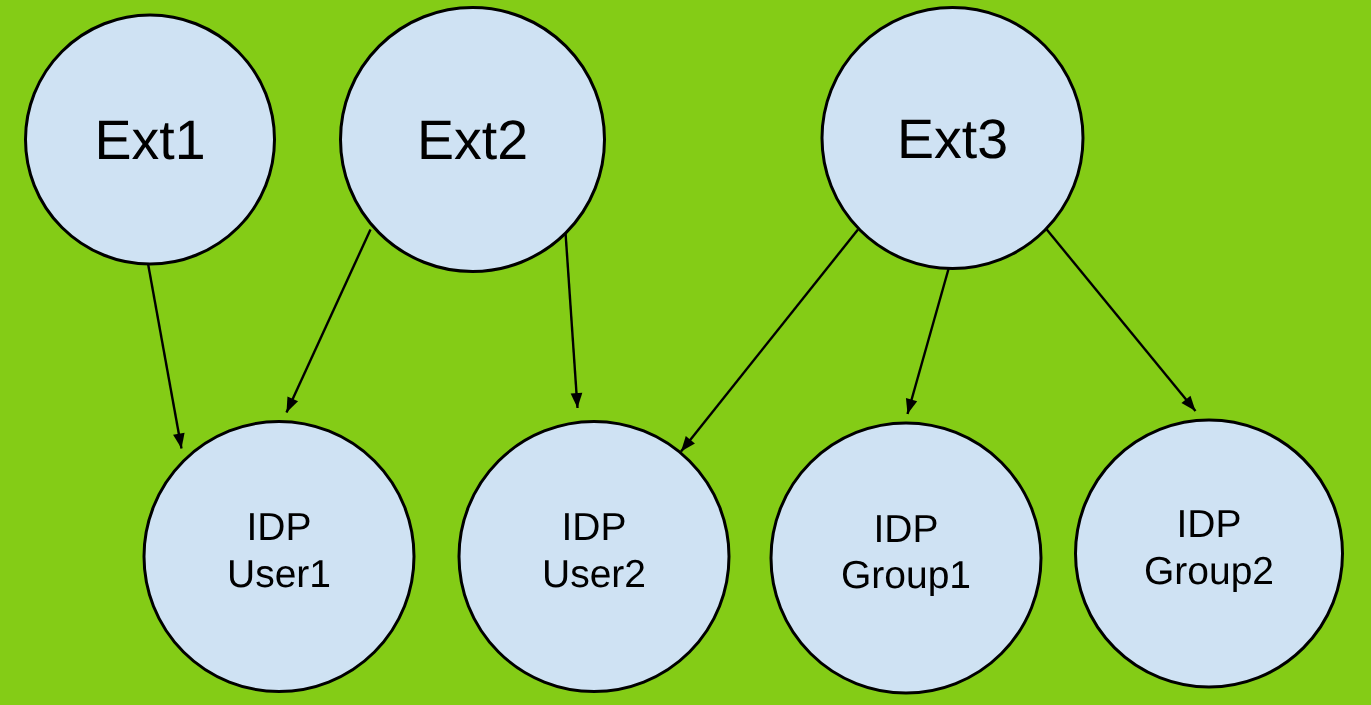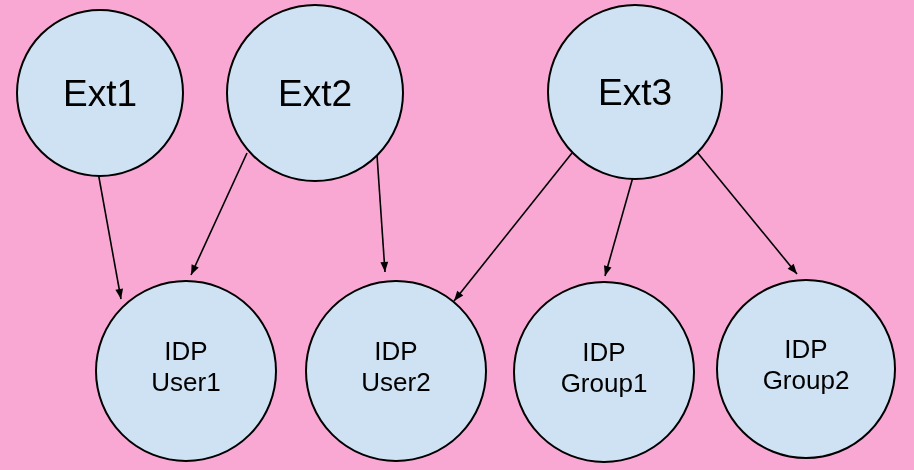--- a/index.html
+++ b/index.html
@@ -4,21 +4,21 @@
 <style>
   html, body {
     margin: 0;
     padding: 0;
     background: #ffffff;
   }
   .canvas-wrap {
     position: relative;
     width: 914px;
     height: 470px;
-    background: #f9a8d4;
+    background: #84cc16;
     overflow: hidden;
   }
   svg text {
     font-family: "Liberation Sans", sans-serif;
     fill: #000000;
     text-anchor: middle;
   }
   svg circle.node-circle {
     stroke: #000000;
     stroke-width: 2;

